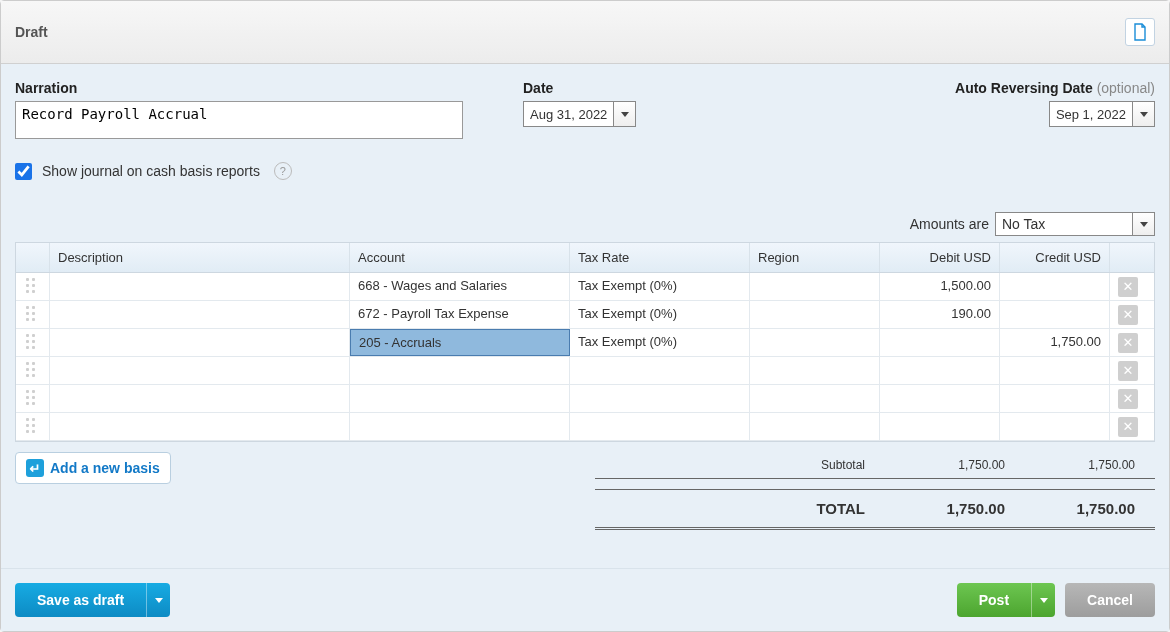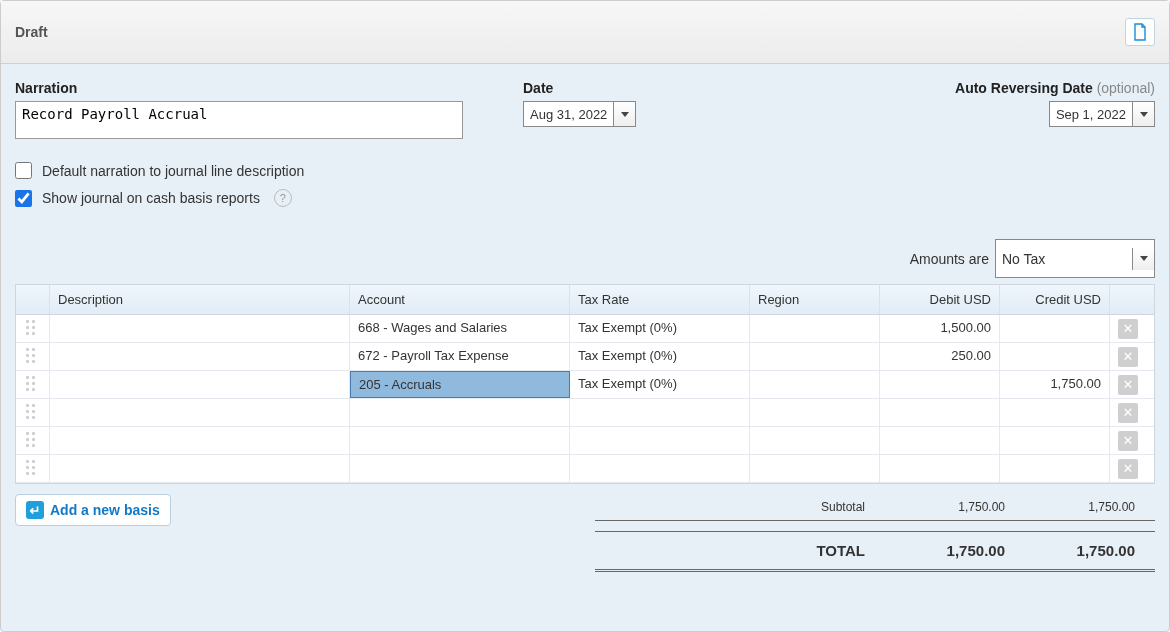--- a/index.html
+++ b/index.html
@@ -133,21 +133,21 @@
   display: flex;
   justify-content: flex-end;
   align-items: center;
   gap: 6px;
   margin-bottom: 6px;
   font-size: 14px;
 }
 .amounts-select {
   border: 1px solid #888;
   background: #fff;
-  height: 39px;
+  height: 24px;
   width: 160px;
   display: flex;
   align-items: center;
   justify-content: space-between;
   padding-left: 6px;
 }
 .table {
   border: 1px solid #cdd7e0;
   width: 100%;
   background: #fff;
@@ -332,24 +332,20 @@
         <div class="date-select-wrap">
           <span class="date-text">Sep 1, 2022</span>
           <span class="date-arrow">
               <span class="caret-down" style="color:#444"></span>
             </span>
         </div>
       </div>
     </div>
 
     <div class="checkbox-row">
-      <input type="checkbox" style="">
-      <label>Default narration to journal line description</label>
-    </div>
-    <div class="checkbox-row">
       <input type="checkbox" checked="" style="">
       <label>Show journal on cash basis reports</label>
       <span class="help-icon">?</span>
     </div>
 
     <div class="divider-space"></div>
 
     <div class="amounts-row">
       <span>Amounts are</span>
       <div class="amounts-select">
@@ -401,21 +397,21 @@
                 <span></span>
                 <span></span>
                 <span></span>
                 <span></span>
               </div>
             </div>
             <div class="td"></div>
             <div class="td td-account">672 - Payroll Tax Expense</div>
             <div class="td">Tax Exempt (0%)</div>
             <div class="td"></div>
-            <div class="td td-right">250.00</div>
+            <div class="td td-right">190.00</div>
             <div class="td td-right"></div>
             <div class="td delete-cell">
               <div class="delete-x">✕</div>
             </div>
           </div>
           <div class="trow row-selected">
             <div class="td">
               <div class="drag-handle">
                 <span></span>
                 <span></span>
@@ -515,14 +511,30 @@
         <div class="totals-row total">
           <span class="label">TOTAL</span>
           <span>1,750.00</span>
           <span>1,750.00</span>
         </div>
       </div>
     </div>
 
   </div>
 
+  <div class="footer">
+    <div class="btn-group">
+      <button class="btn btn-blue">Save as draft</button>
+      <button class="btn btn-blue btn-blue-split">
+          <span class="caret-down"></span>
+        </button>
+    </div>
+    <div class="spacer"></div>
+    <div class="btn-group">
+      <button class="btn btn-green">Post</button>
+      <button class="btn btn-green btn-green-split">
+          <span class="caret-down"></span>
+        </button>
+    </div>
+    <button class="btn btn-grey">Cancel</button>
+  </div>
 
 </div>
 
 </body></html>

